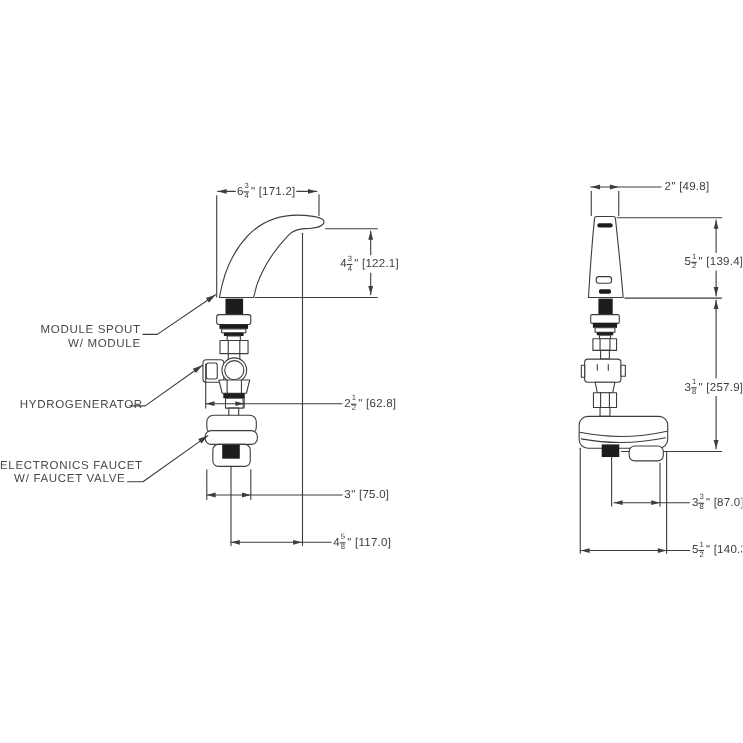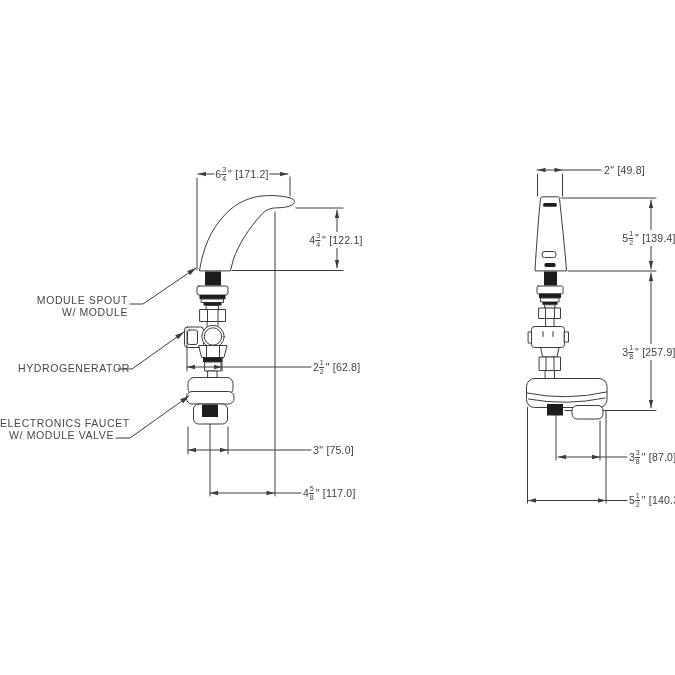--- a/index.html
+++ b/index.html
@@ -165,21 +165,21 @@
 
 <div class="lbl" style="left:18px;top:295px;width:110px">
   <span>MODULE SPOUT</span>
   <span>W/ MODULE</span>
 </div>
 <div class="lbl" style="left:18px;top:363px;width:98px">
   <span>HYDROGENERATOR</span>
 </div>
 <div class="lbl" style="left:0px;top:418px;width:114px">
   <span>ELECTRONICS FAUCET</span>
-  <span>W/ MODULE VALVE</span>
+  <span>W/ FAUCET VALVE</span>
 </div>
 
 <div class="dim ctr" style="left:242px;top:174px">
   <span class="whole">6</span>
   <span class="frac">
         <span class="num">3</span>
         <span class="den">4</span>
       </span>
   <span class="suffix">" [171.2]</span>
 </div>

